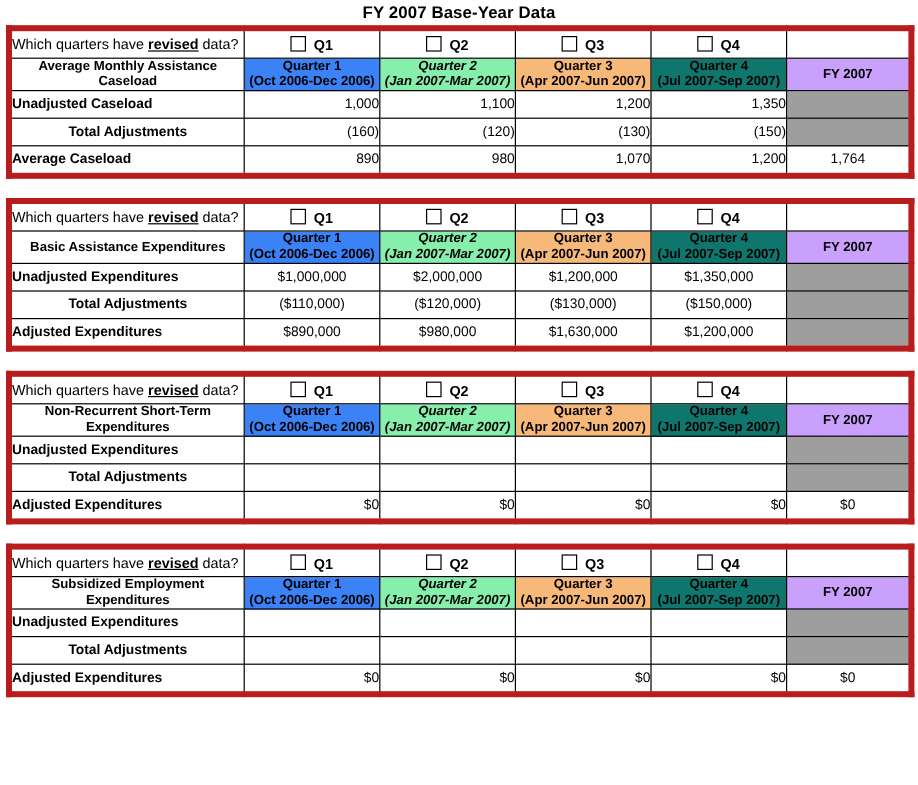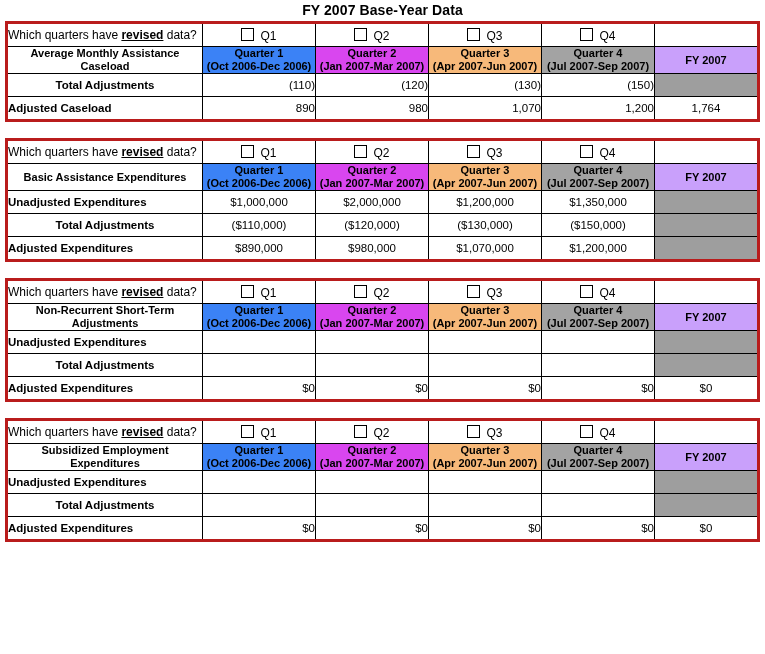--- a/index.html
+++ b/index.html
@@ -27,21 +27,21 @@
     font-weight: bold;
     font-size: 14px;
     padding: 2px 0 3px 0;
     letter-spacing: 0.1px;
   }
   table.block {
     border-collapse: collapse;
     width: 754px;
     margin: 0 0 16px 0;
     table-layout: fixed;
-    border: 3px solid #b91c1c;
+    border: 5px solid #b91c1c;
   }
   table.block td {
     border: 1px solid #000;
     padding: 0;
     vertical-align: middle;
     height: 22px;
   }
   
   .q-row td {
     height: 20px;
@@ -51,21 +51,21 @@
     font-size: 12px;
     white-space: nowrap;
   }
   .q-label .rev {
     font-weight: bold;
     text-decoration: underline;
   }
   .q-cell {
     text-align: center;
     font-size: 12px;
-    font-weight: normal;
+    font-weight: bold;
     white-space: nowrap;
   }
   .chk {
     display: inline-block;
     width: 11px;
     height: 11px;
     border: 1px solid #000;
     background: #fff;
     vertical-align: -1px;
     margin-right: 6px;
@@ -80,23 +80,23 @@
   }
   .hdr-title {
     text-align: center;
     font-weight: bold;
     font-size: 12px;
     line-height: 14px;
     background: #fff;
     padding: 0 4px;
   }
   .q1 { background: #3b82f6; }
-  .q2 { background: #d946ef; }
+  .q2 { background: #86efac; font-style: italic; }
   .q3 { background: #f7b97a; }
-  .q4 { background: #a3a3a3; margin-top: 19px; }
+  .q4 { background: #0f766e; margin-top: 19px; }
   .fy { background: #c9a0fb; }
   
   .lbl {
     font-weight: bold;
     font-size: 11.5px;
     padding-left: 4px;
   }
   .lbl.center {
     text-align: center;
     padding-left: 0;
@@ -154,29 +154,37 @@
         <div>Quarter 3</div>
         <div>(Apr 2007-Jun 2007)</div>
       </td>
       <td class="q4">
         <div>Quarter 4</div>
         <div>(Jul 2007-Sep 2007)</div>
       </td>
       <td class="fy">FY 2007</td>
     </tr>
     <tr>
+      <td class="lbl">Unadjusted Caseload</td>
+      <td class="num">1,000</td>
+      <td class="num">1,100</td>
+      <td class="num">1,200</td>
+      <td class="num">1,350</td>
+      <td class="num c gray"></td>
+    </tr>
+    <tr>
       <td class="lbl center">Total Adjustments</td>
-      <td class="num">(110)</td>
+      <td class="num">(160)</td>
       <td class="num">(120)</td>
       <td class="num">(130)</td>
       <td class="num">(150)</td>
       <td class="num c gray"></td>
     </tr>
     <tr>
-      <td class="lbl">Adjusted Caseload</td>
+      <td class="lbl">Average Caseload</td>
       <td class="num">890</td>
       <td class="num">980</td>
       <td class="num">1,070</td>
       <td class="num">1,200</td>
       <td class="num c">1,764</td>
     </tr>
   </tbody>
     </table>
 
   <table class="block">
@@ -230,21 +238,21 @@
       <td class="num c">($110,000)</td>
       <td class="num c">($120,000)</td>
       <td class="num c">($130,000)</td>
       <td class="num c">($150,000)</td>
       <td class="num c gray"></td>
     </tr>
     <tr>
       <td class="lbl">Adjusted Expenditures</td>
       <td class="num c">$890,000</td>
       <td class="num c">$980,000</td>
-      <td class="num c">$1,070,000</td>
+      <td class="num c">$1,630,000</td>
       <td class="num c">$1,200,000</td>
       <td class="num c gray"></td>
     </tr>
   </tbody>
     </table>
 
   <table class="block">
     <colgroup>
       <col style="width:196px">
         <col style="width:113px">
@@ -256,21 +264,21 @@
     <tbody>
         <tr class="q-row">
       <td class="q-label"><span>Which quarters have </span><span class="rev">revised</span><span> data?</span></td>
       <td class="q-cell"><span class="chk"></span><span>Q1</span></td>
       <td class="q-cell"><span class="chk"></span><span>Q2</span></td>
       <td class="q-cell"><span class="chk"></span><span>Q3</span></td>
       <td class="q-cell"><span class="chk"></span><span>Q4</span></td>
       <td></td>
     </tr>
     <tr class="hdr-row">
-      <td class="hdr-title">Non-Recurrent Short-Term Adjustments</td>
+      <td class="hdr-title">Non-Recurrent Short-Term Expenditures</td>
       <td class="q1">
         <div>Quarter 1</div>
         <div>(Oct 2006-Dec 2006)</div>
       </td>
       <td class="q2">
         <div>Quarter 2</div>
         <div>(Jan 2007-Mar 2007)</div>
       </td>
       <td class="q3">
         <div>Quarter 3</div>

